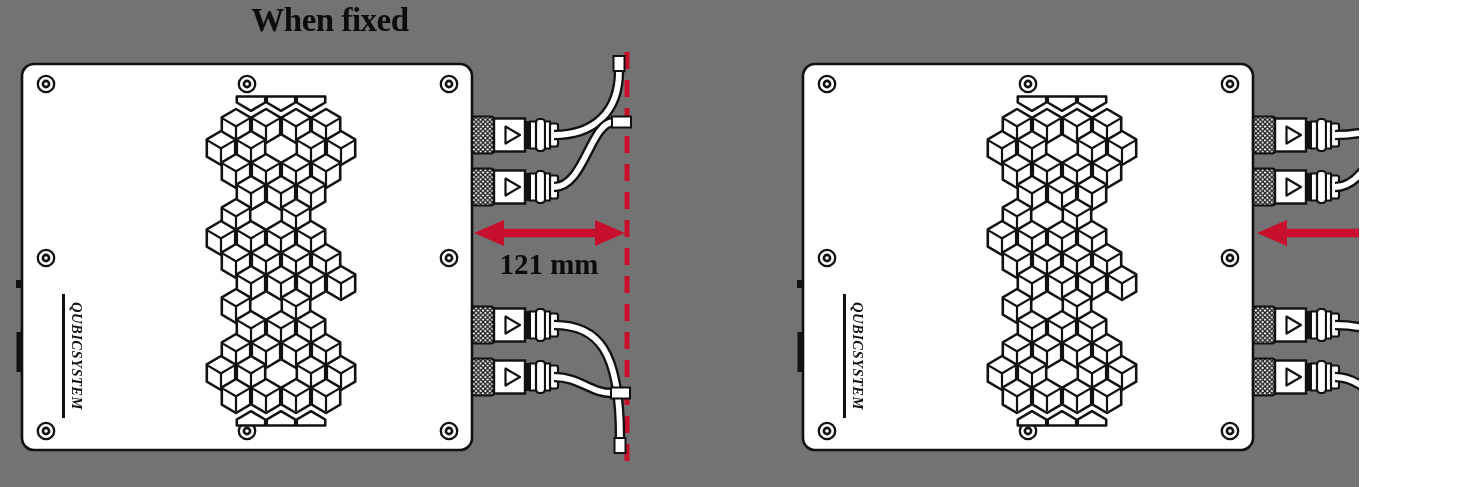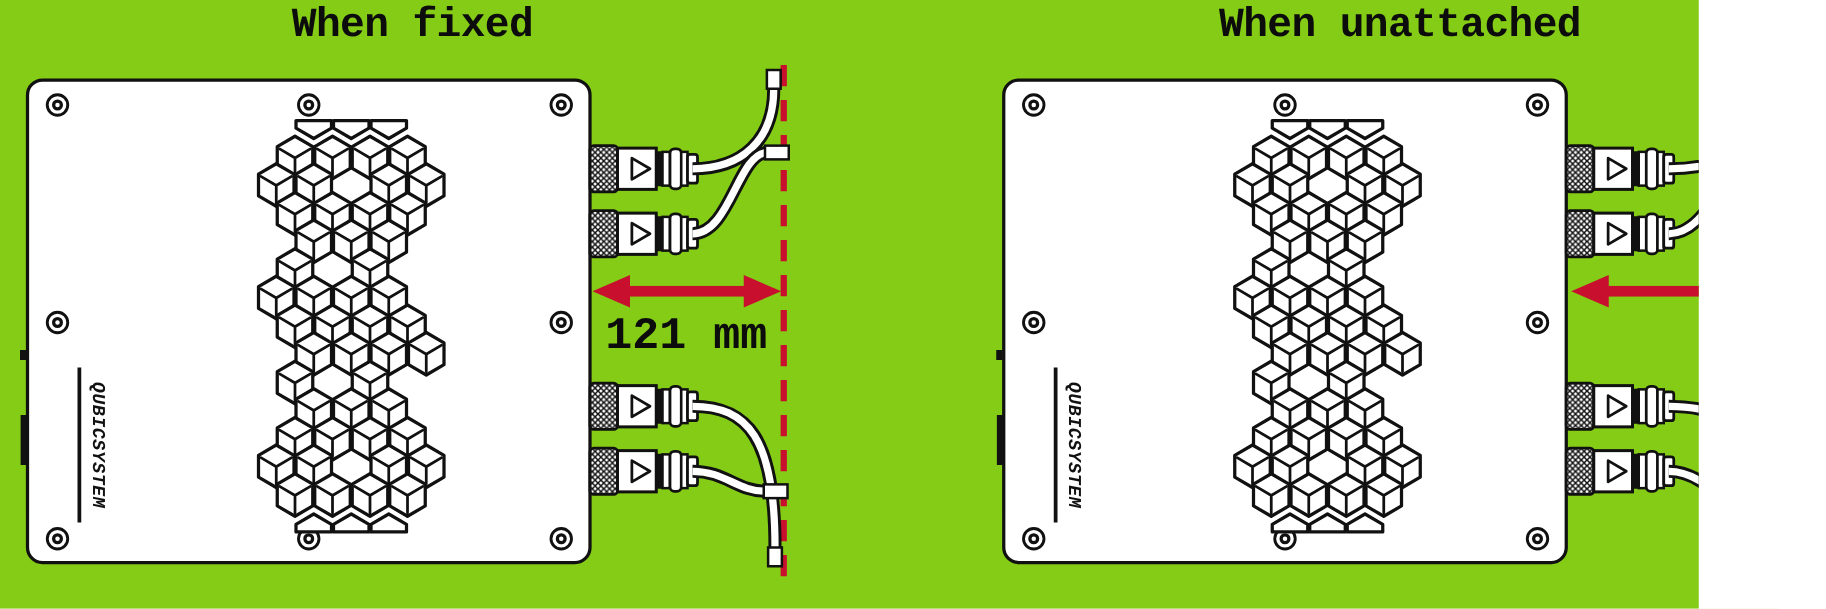--- a/index.html
+++ b/index.html
@@ -1,22 +1,22 @@
 <!DOCTYPE html>
 <html><head>
 <meta charset="utf-8">
 <style>
   html,body{margin:0;padding:0;background:#fff;}
-  .canvas{position:relative;width:1359px;height:487px;background:#84cc16;overflow:hidden;
-          font-family:Liberation Mono, monospace;}
+  .canvas{position:relative;width:1359px;height:487px;background:#737373;overflow:hidden;
+          font-family:Liberation Serif, serif;}
   .title{position:absolute;top:2px;font-weight:bold;font-size:33px;color:#0c0c0c;
          text-align:center;letter-spacing:-0.5px;white-space:nowrap;}
   .t0{left:130px;width:400px;}
   .t1{left:920px;width:400px;}
-  .dim{position:absolute;top:248px;font-weight:bold;font-size:36px;color:#0c0c0c;
+  .dim{position:absolute;top:248px;font-weight:bold;font-size:29px;color:#0c0c0c;
        text-align:center;white-space:nowrap;}
   .d0{left:449px;width:200px;}
   .d1{left:1250px;width:200px;}
   .logo{position:absolute;width:124px;height:26px;transform-origin:0 0;transform:rotate(90deg);
         font-weight:bold;font-style:italic;font-size:14.5px;letter-spacing:0.5px;color:#111;
         border-bottom:3px solid #111;text-align:center;line-height:23px;box-sizing:border-box;
         white-space:nowrap;}
   .l0{left:88px;top:294px;}
   .l1{left:869px;top:294px;}
   svg{position:absolute;left:0;top:0;}
@@ -354,17 +354,16 @@
       <path d="M1335,377 C1372,377 1390,426 1426,426" fill="none" stroke="#fff" stroke-width="5.8"></path>
         </g>
         <rect x="1424.5" y="34" width="11" height="15" fill="#fff" stroke="#111111" stroke-width="2"></rect>
         <rect x="1427" y="80.5" width="19" height="11" fill="#fff" stroke="#111111" stroke-width="2"></rect>
         <rect x="1424.5" y="462" width="11" height="15" fill="#fff" stroke="#111111" stroke-width="2"></rect>
         <rect x="1425" y="420.5" width="19" height="11" fill="#fff" stroke="#111111" stroke-width="2"></rect>
       </g>
   </svg>
 
   <div class="title t0">When fixed</div>
-  <div class="title t1">When unattached</div>
   <div class="dim d0">121 mm</div>
   <div class="logo l0">QUBICSYSTEM</div>
   <div class="logo l1">QUBICSYSTEM</div>
 </div>
 
 </body></html>

